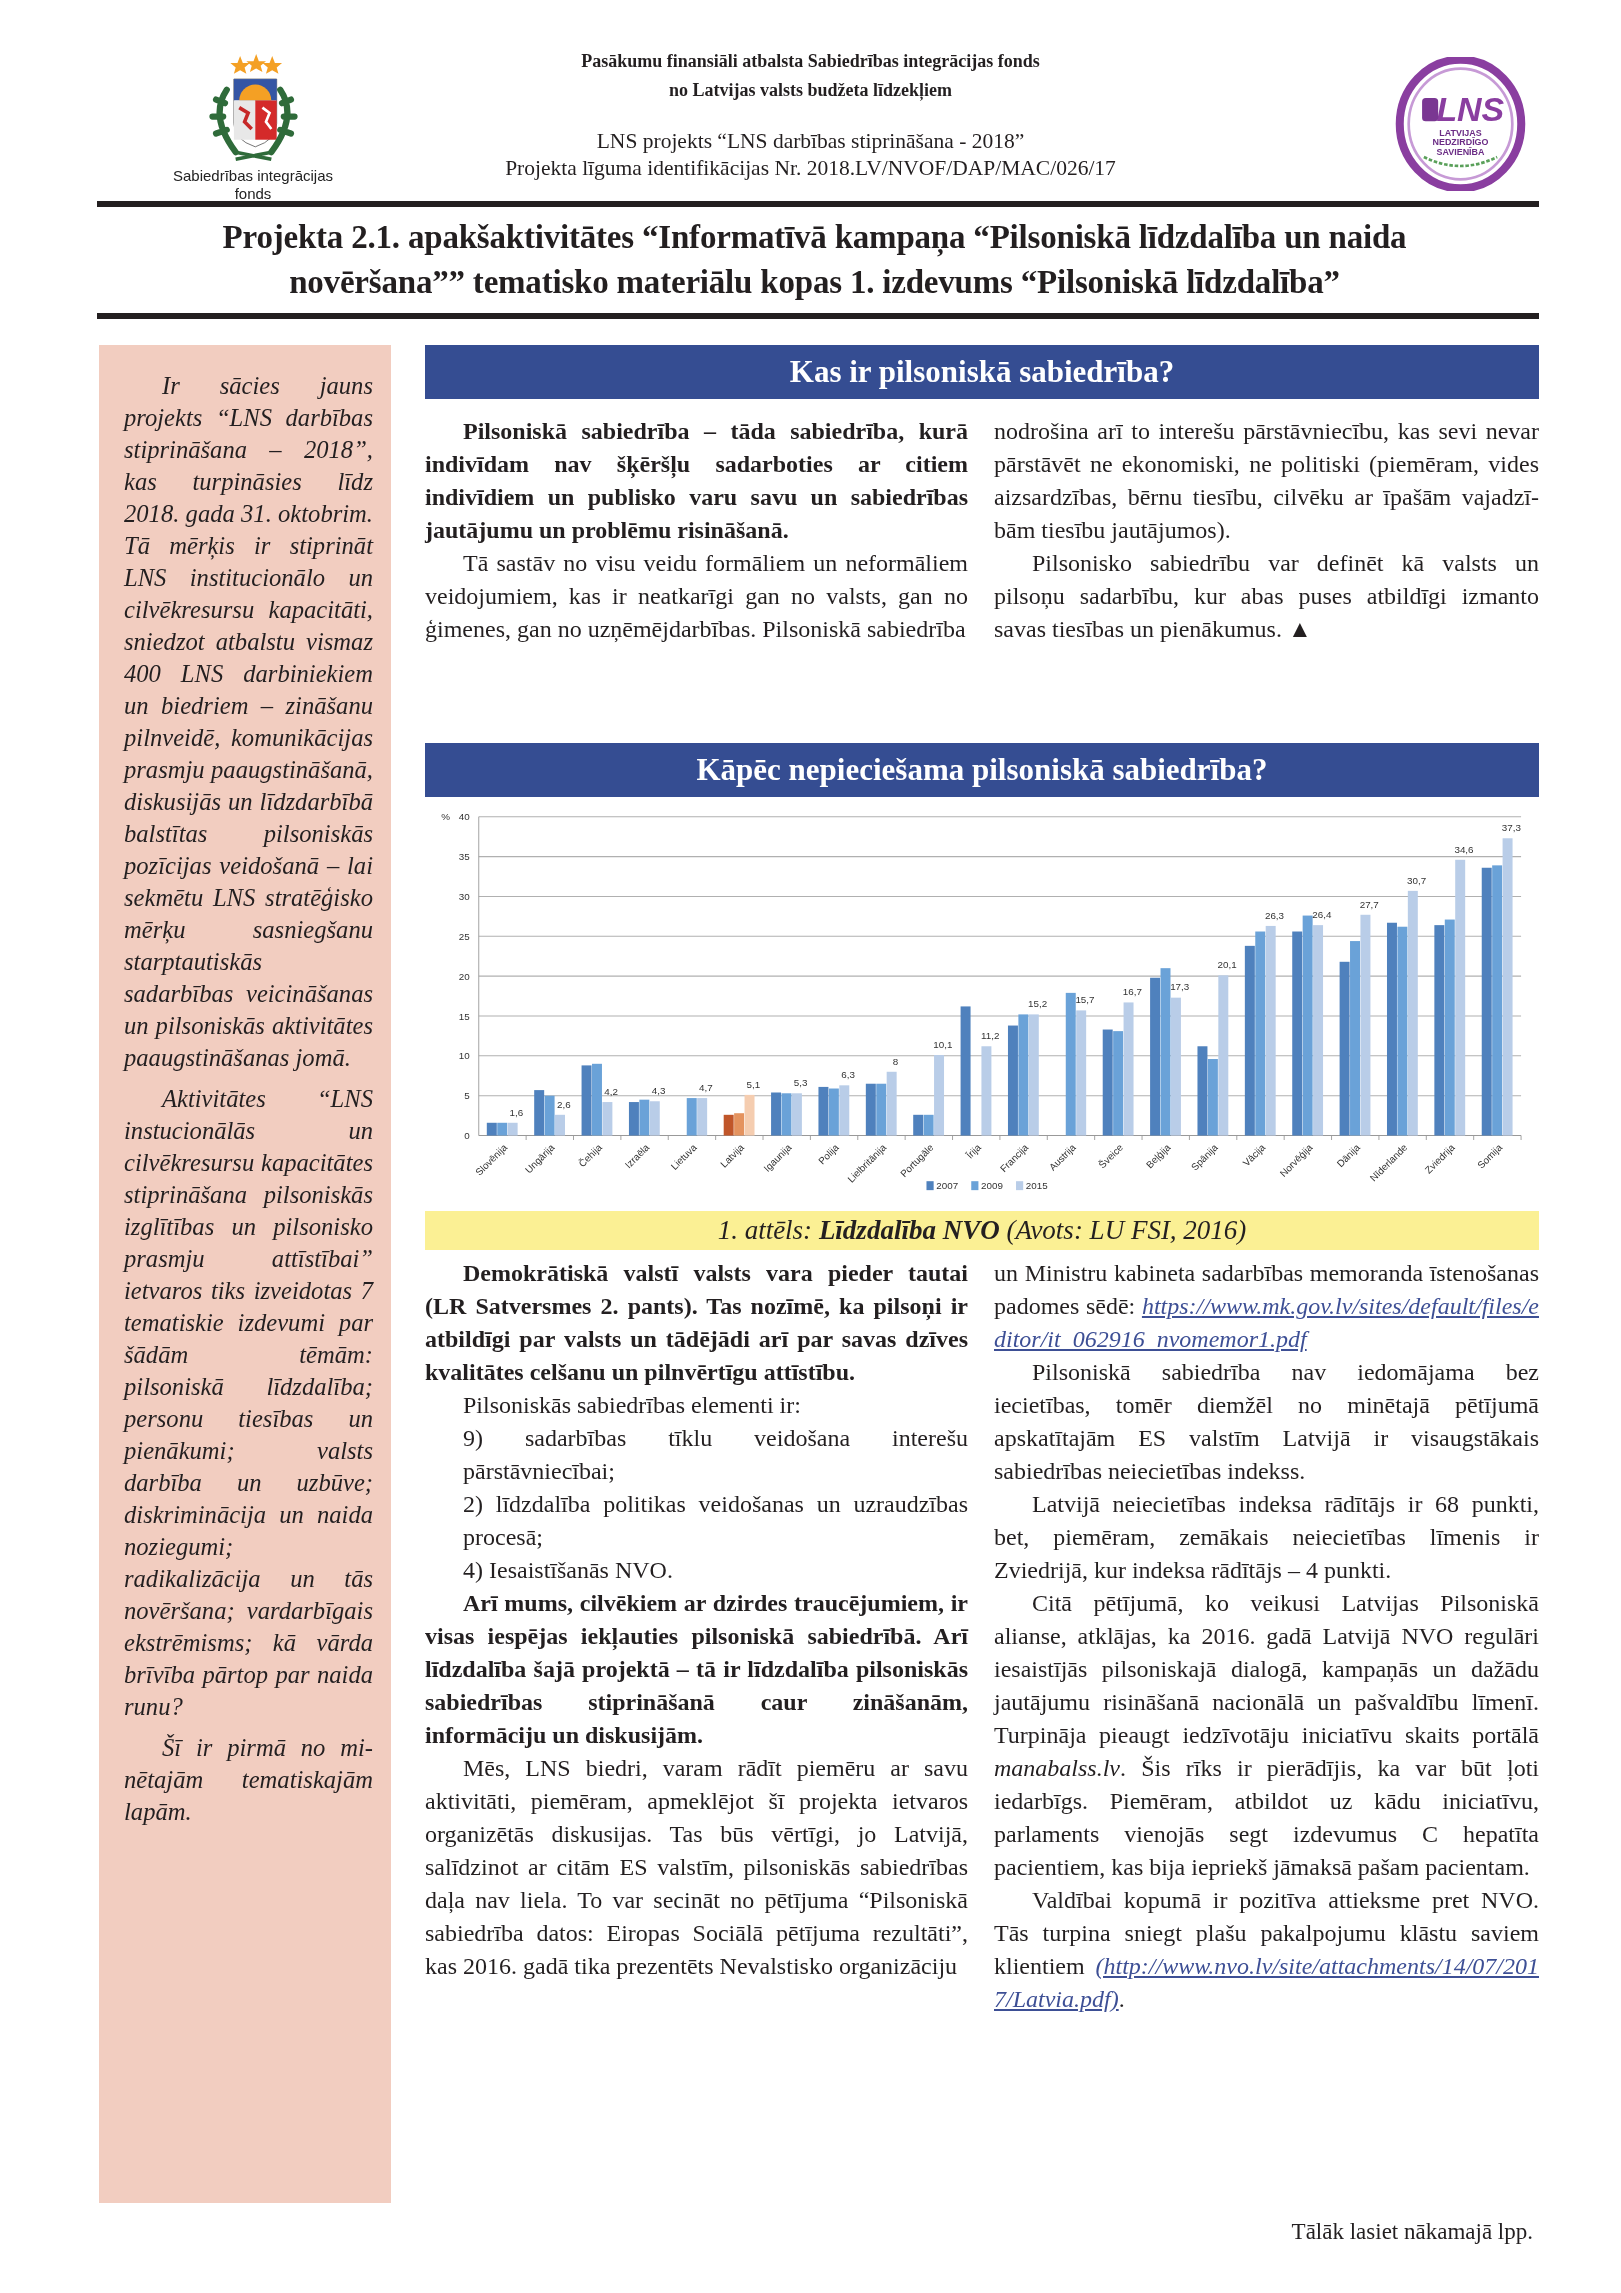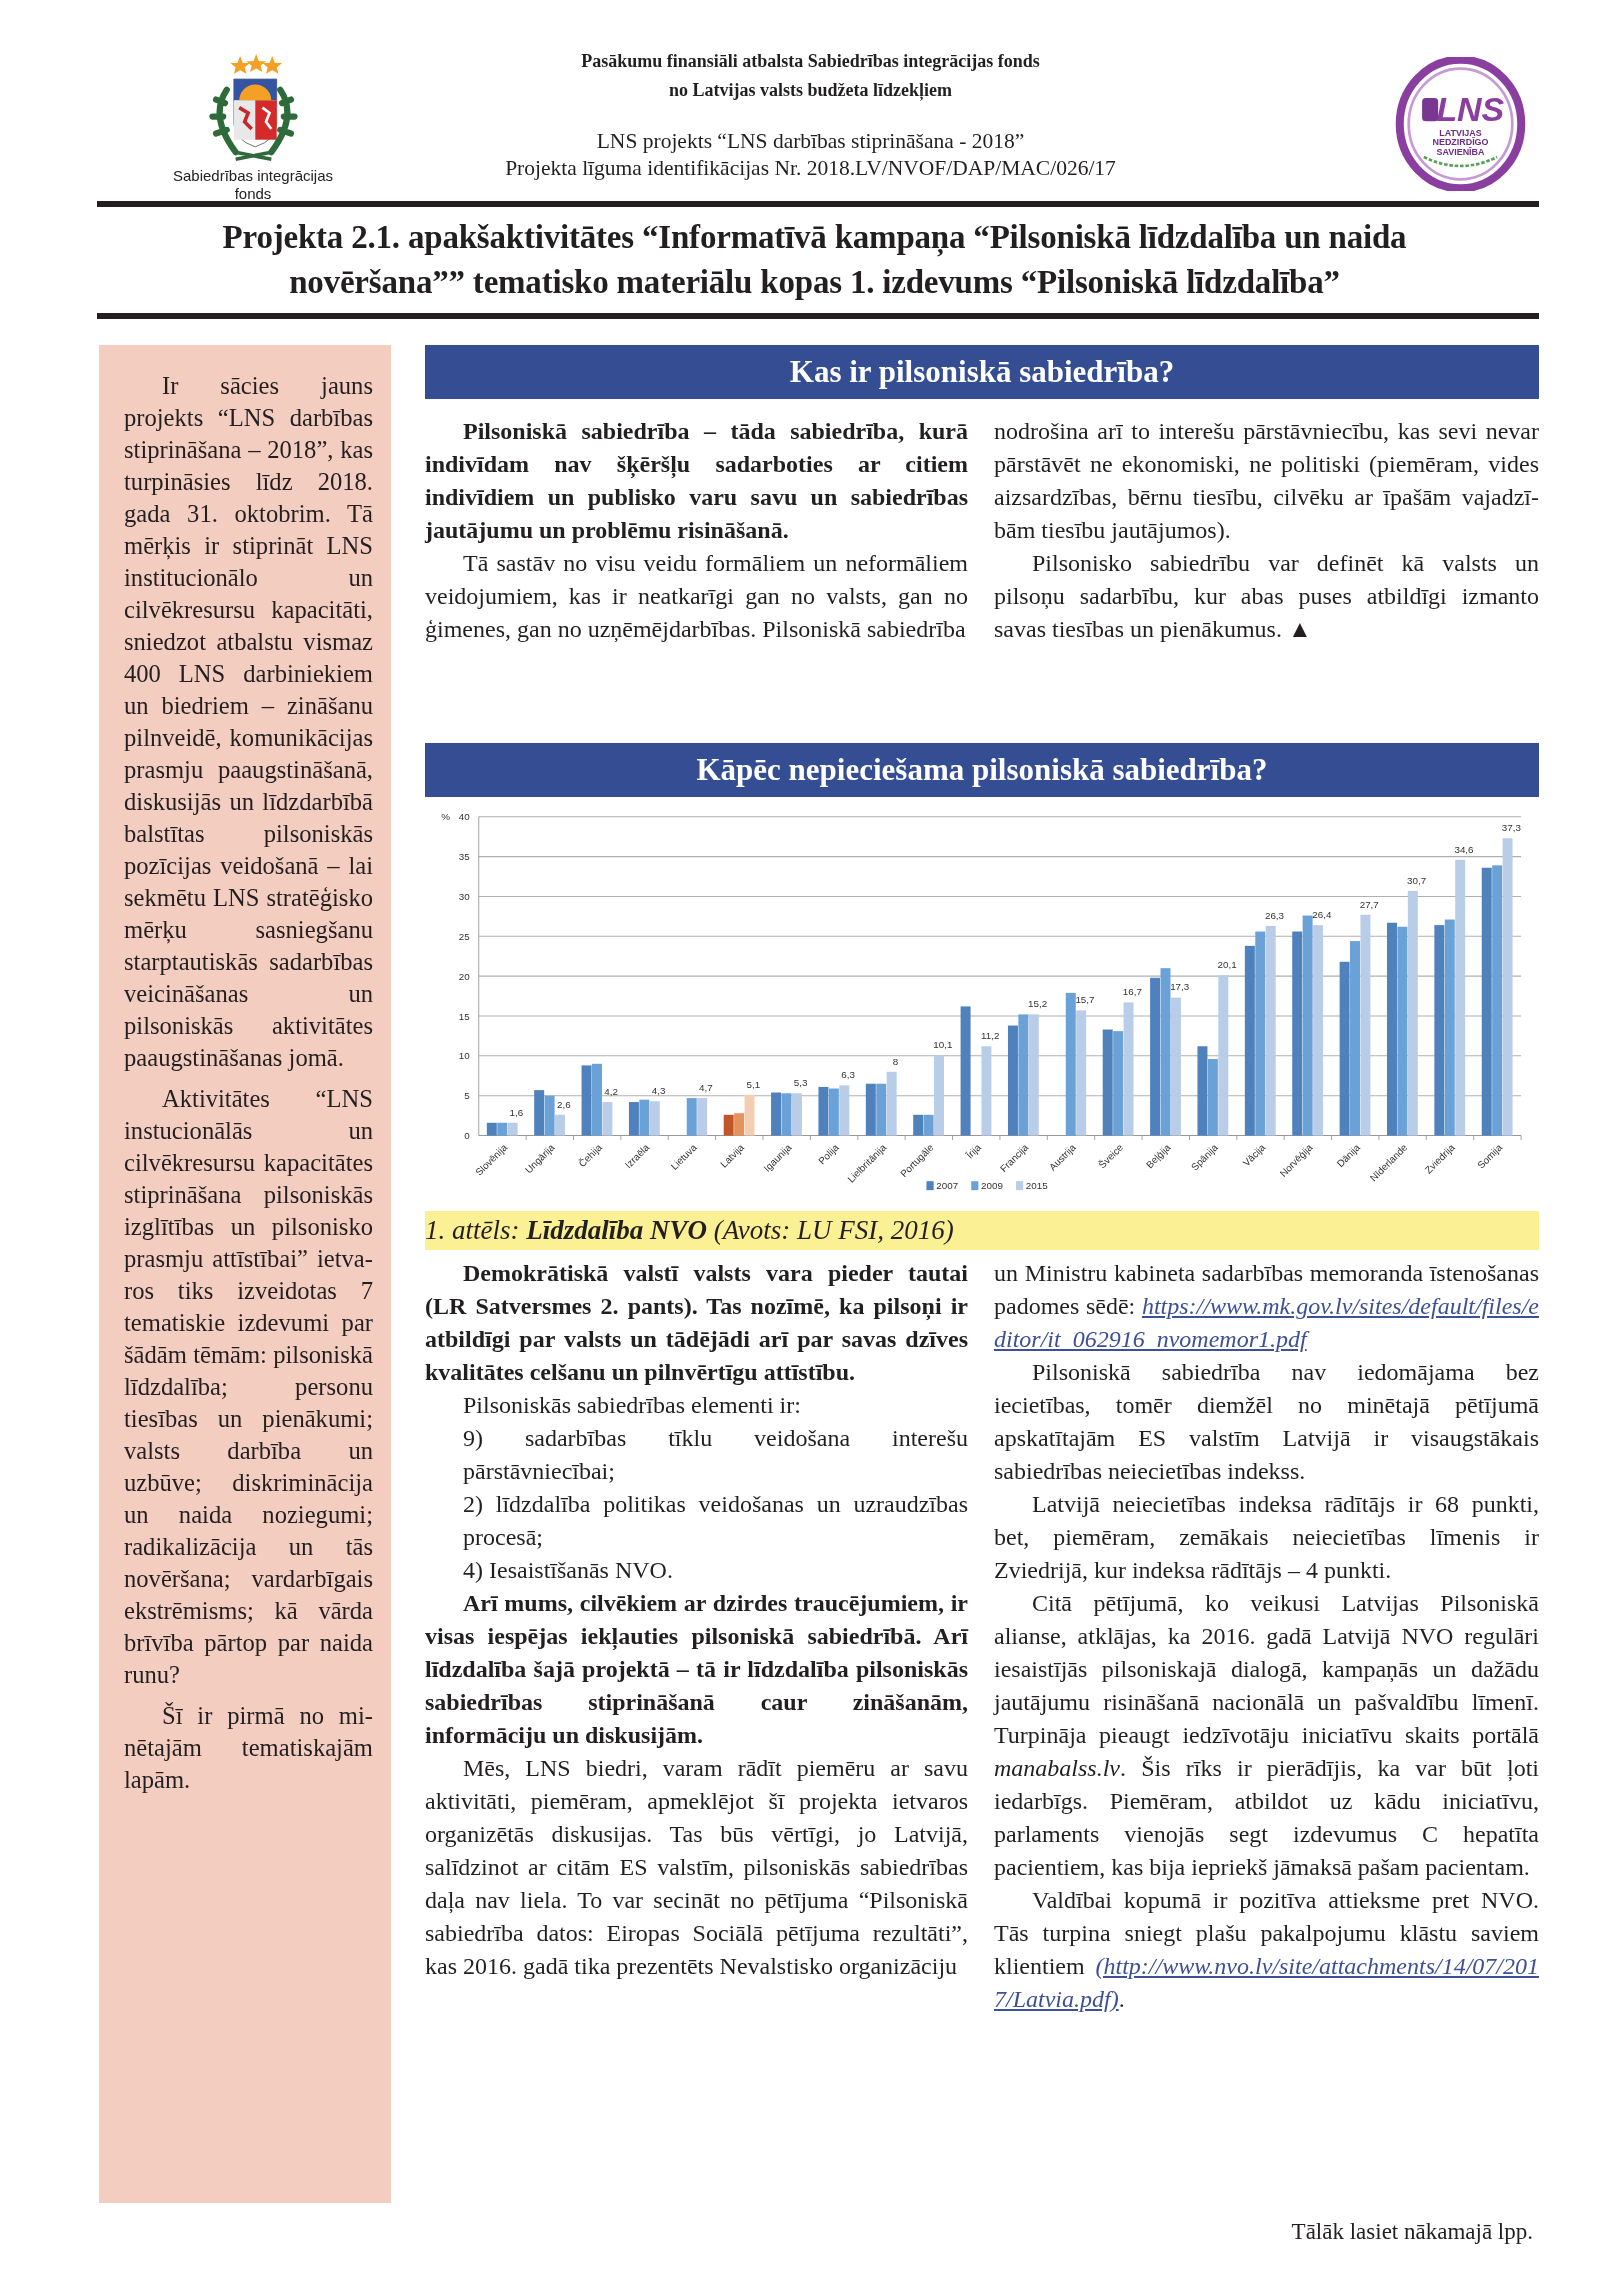--- a/index.html
+++ b/index.html
@@ -15,35 +15,35 @@
   .hdr-center .l1 { font-weight:bold; font-size:18px; line-height:29px; }
   .hdr-center .l3 { font-size:21.5px; line-height:27px; margin-top:23px; }
   .hdr-center .l4 { font-size:21.5px; line-height:27px; }
   .logo-lns { left:1395px; top:57px; width:131px; height:134px; }
   .rule { left:97px; width:1442px; height:6.3px; background:#231f20; }
 
   .doc-title { left:116px; top:215px; width:1397px; text-align:center; font-weight:bold; font-size:33px; line-height:45px; letter-spacing:-0.2px; }
 
   
   .sidebar { left:99px; top:345px; width:292px; height:1858px; background:#f2cdc0; box-sizing:border-box; padding:25px 18px 0 25px; }
-  .sidebar p { margin:0 0 9px 0; font-size:24.6px; line-height:32px; text-align:justify; text-indent:38px; hyphens:manual; }
+  .sidebar p { margin:0 0 9px 0; font-size:24.6px; line-height:32px; text-align:justify; text-indent:38px; hyphens:manual;font-style:italic; }
 
   
   .sec-head { left:425px; width:1114px; height:54px; background:#354d92; color:#fff; text-align:center; font-weight:bold; font-size:31px; line-height:54px; }
 
   .col { font-size:24px; line-height:33px; text-align:justify; }
   .col p { margin:0; text-indent:38px; }
   .col .b { font-weight:bold; }
   .col a { color:#3d4f95; font-style:italic; text-decoration:underline; }
   .col1 { left:425px; width:543px; }
   .col2 { left:994px; width:545px; }
 
   
   .chart { left:425px; top:806px; width:1114px; height:394px; }
-  .caption { left:425px; top:1211px; width:1114px; height:39px; background:#fbf094; font-size:27px; line-height:39px; font-style:italic; }
+  .caption { left:425px; top:1211px; width:1114px; height:39px; background:#fbf094; text-align:center; font-size:27px; line-height:39px; font-style:italic; }
   .caption b { font-weight:bold; }
 
   .footer-note { left:985px; top:2217px; width:548px; text-align:right; font-size:23px; line-height:29px; }
 </style>
 </head>
 <body>
 
 <div class="abs logo-sif">
   <svg width="107" height="109" viewBox="0 0 120 122">
     <polygon points="42,10 45,2 48,10 56,10 50,15 52,22 45,18 38,22 40,15 34,10" fill="#f4a024"></polygon>

